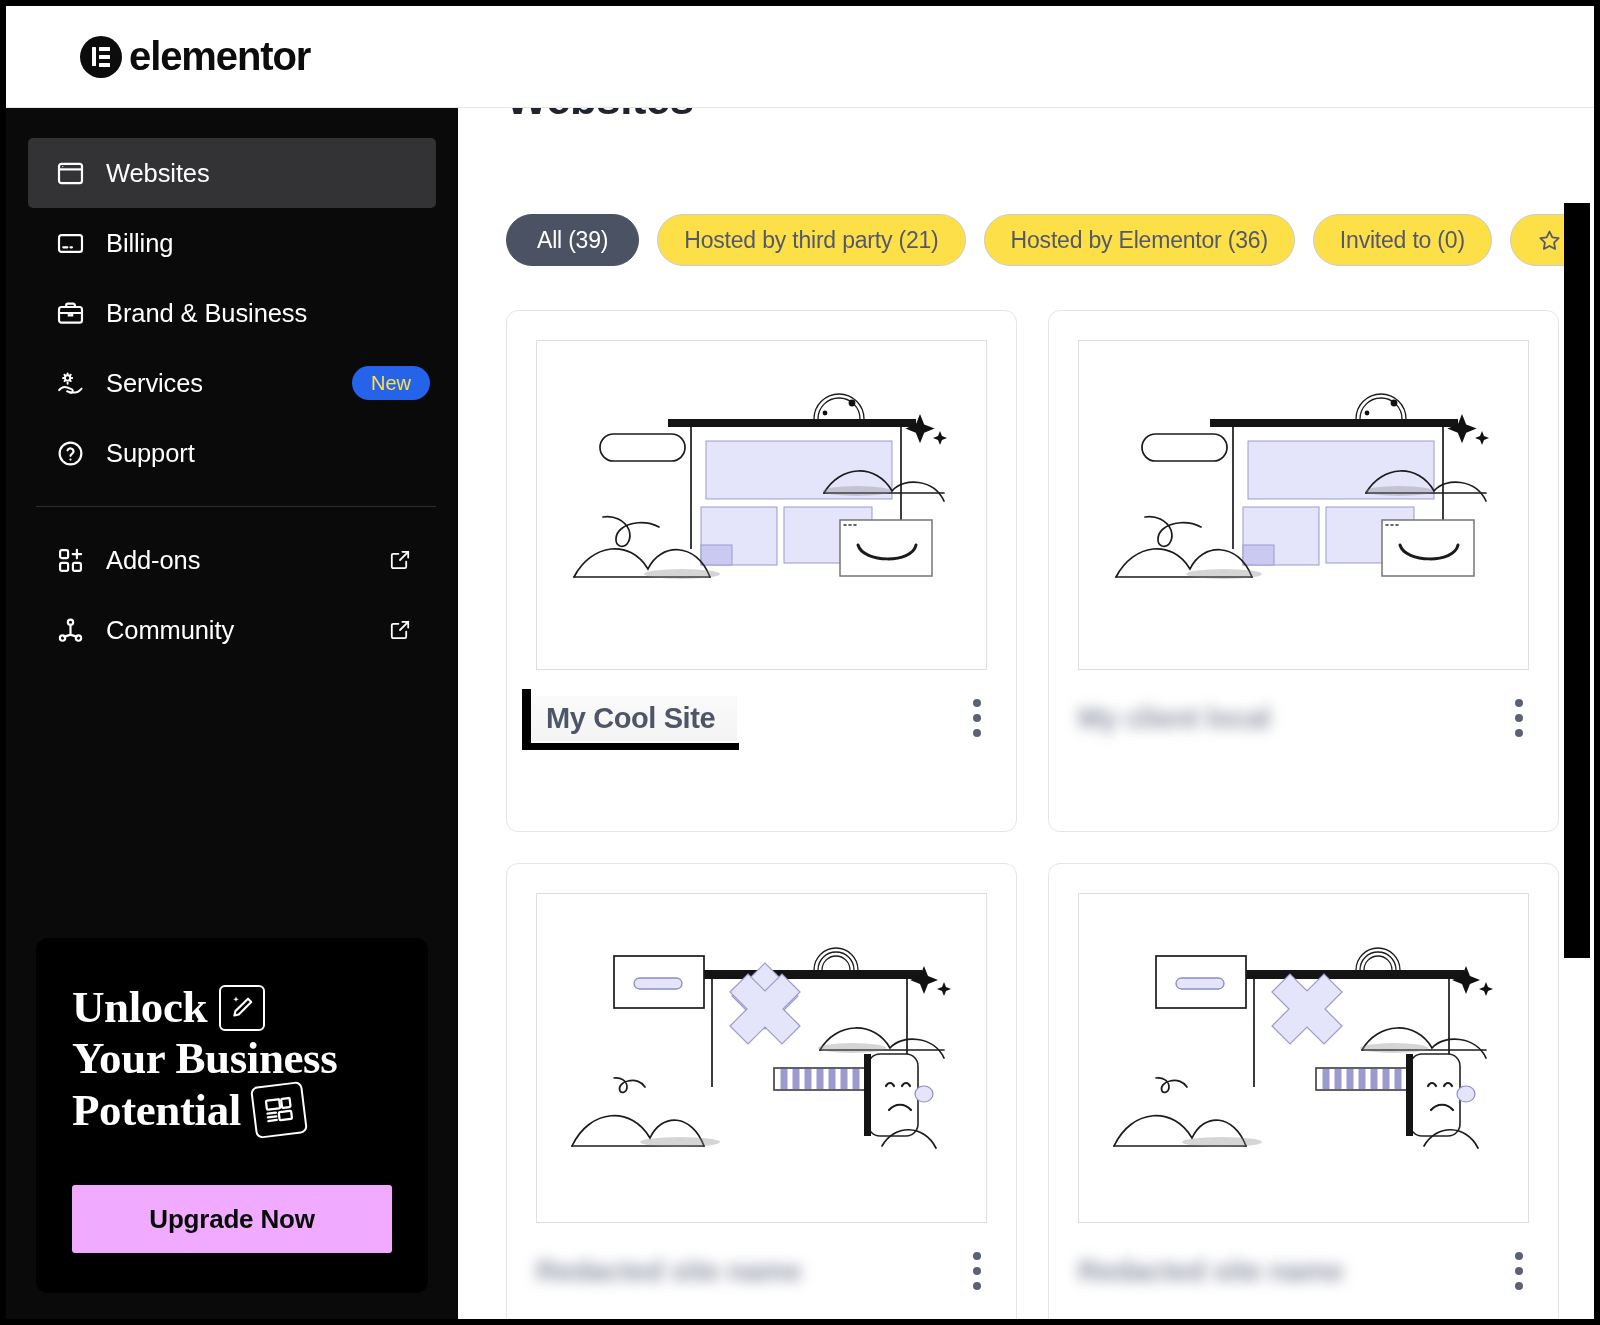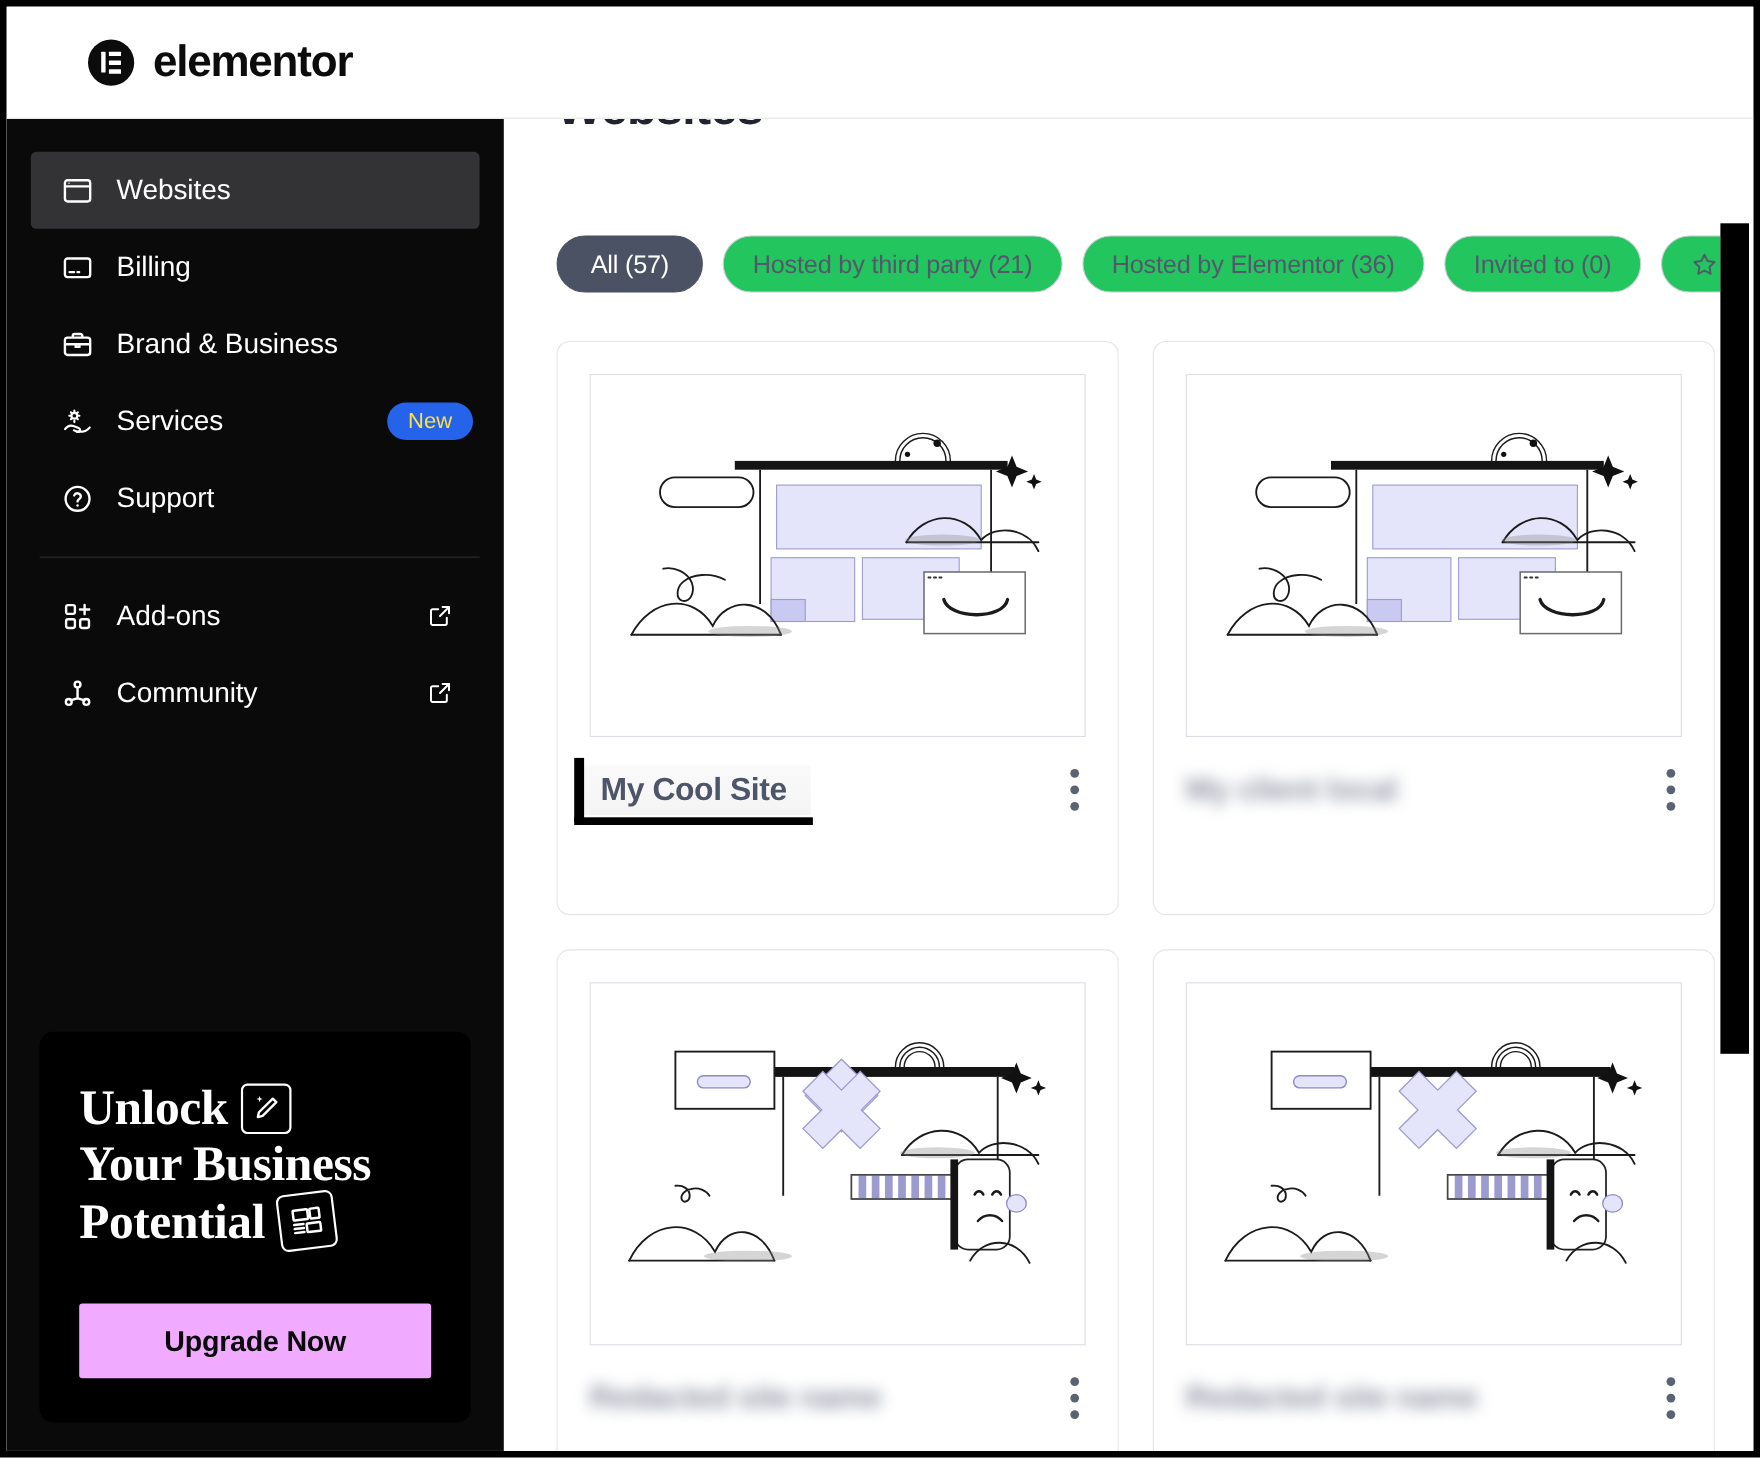--- a/index.html
+++ b/index.html
@@ -23,21 +23,21 @@
 
   
   .topbar {
     position:absolute; top:0; left:0; right:0; height:102px;
     background:#ffffff;
     border-bottom:1px solid #e6e6e6;
     display:flex; align-items:center;
     z-index:30;
   }
   .logo-wrap {
-    display:flex; align-items:center; gap:17px;
+    display:flex; align-items:center; gap:7px;
     margin-left:74px;
   }
   .logo-mark {
     width:42px; height:42px; border-radius:50%;
     background:#0c0c0d;
     display:flex; align-items:center; justify-content:center;
     flex-shrink:0;
   }
   .logo-mark .bars {
     display:flex; align-items:center; gap:3.5px;
@@ -158,21 +158,21 @@
   .filters {
     display:flex; align-items:center; gap:18px;
     padding-top:106px;
   }
   .pill {
     display:inline-flex; align-items:center; gap:11px;
     height:52px;
     padding:0 26px;
     border-radius:26px;
     border:1px solid #c9ccd4;
-    background:#22c55e;
+    background:#fde047;
     color:#53596b;
     font-size:23px;
     letter-spacing:-0.2px;
     white-space:nowrap;
     cursor:pointer;
   }
   .pill.active {
     background:#4b5263;
     border-color:#4b5263;
     color:#ffffff;
@@ -416,21 +416,21 @@
     </div>
   </div>
 
   <div class="main">
     <div class="main-inner">
 
       <div class="page-title">Websites</div>
 
       <div class="filters">
         <div class="pill active">
-          <span>All (57)</span>
+          <span>All (39)</span>
         </div>
         <div class="pill">
           <span>Hosted by third party (21)</span>
         </div>
         <div class="pill">
           <span>Hosted by Elementor (36)</span>
         </div>
         <div class="pill">
           <span>Invited to (0)</span>
         </div>

